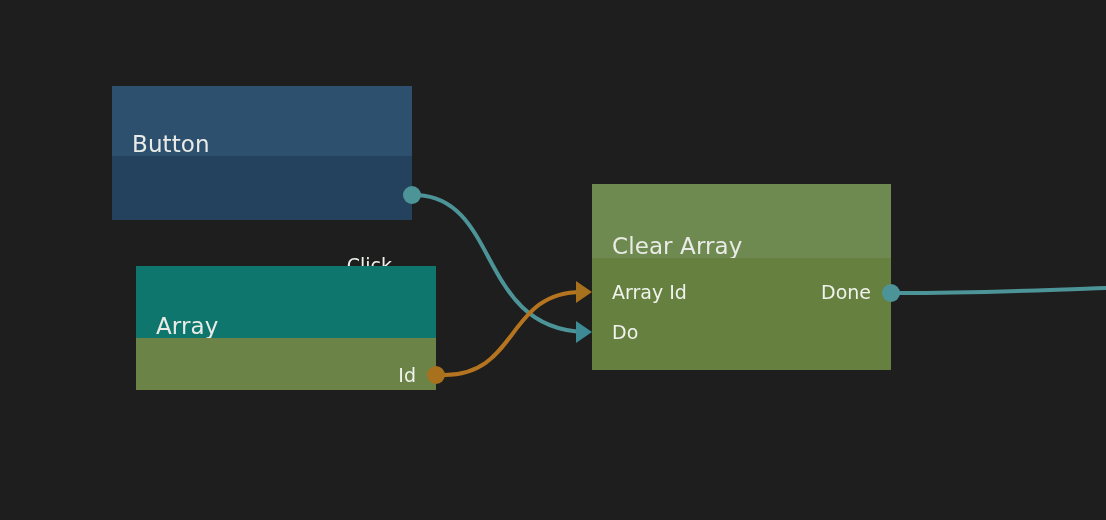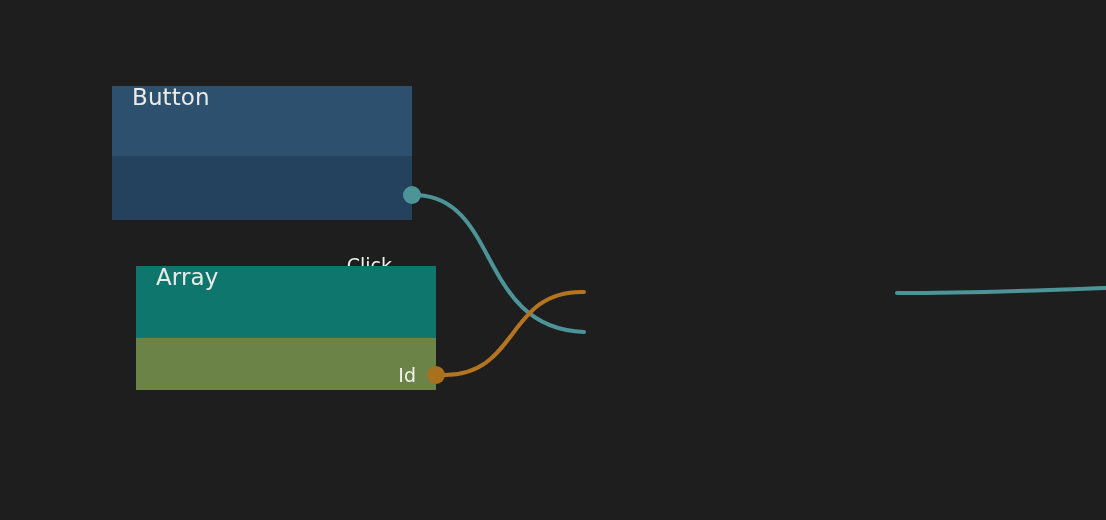--- a/index.html
+++ b/index.html
@@ -24,21 +24,21 @@
     pointer-events: none;
   }
   .node {
     position: absolute;
     box-sizing: border-box;
     overflow: visible;
   }
   .node-header {
     box-sizing: border-box;
     display: flex;
-    align-items: flex-start;
+    align-items: flex-end;
     padding-left: 20px;
   }
   .node-title {
     color: #e9ebe7;
     font-size: 23px;
     font-weight: 400;
     letter-spacing: 0.1px;
     line-height: 1;
   }
   .node-body {
@@ -125,14 +125,36 @@
     </div>
     <div class="node-body">
       <div class="port-row out" style="top:27px; right:20px;">
         <span class="port-label">Id</span>
       </div>
     </div>
 
     <span class="port-dot" style="left:291px; top:100px; background:#a8711d;"></span>
   </div>
 
+  <div class="node" id="node-clear-array">
+    <div class="node-header">
+      <span class="node-title">Clear Array</span>
+    </div>
+    <div class="node-body">
+      <div class="port-row in" style="top:24px; left:20px;">
+        <span class="port-label">Array Id</span>
+      </div>
+      <div class="port-row in" style="top:64px; left:20px;">
+        <span class="port-label">Do</span>
+      </div>
+      <div class="port-row out" style="top:24px; right:20px;">
+        <span class="port-label">Done</span>
+      </div>
+    </div>
+
+    <span class="port-arrow" style="left:-16px; top:97px; border-left:16px solid #a8711d;"></span>
+
+    <span class="port-arrow" style="left:-16px; top:137px; border-left:16px solid #3d8b94;"></span>
+
+    <span class="port-dot" style="left:290px; top:100px; background:#4d9499;"></span>
+  </div>
 
 </div>
 
 </body></html>

